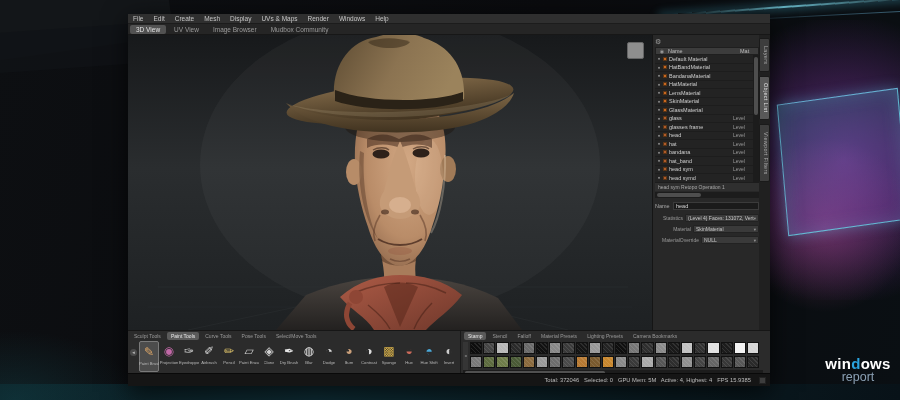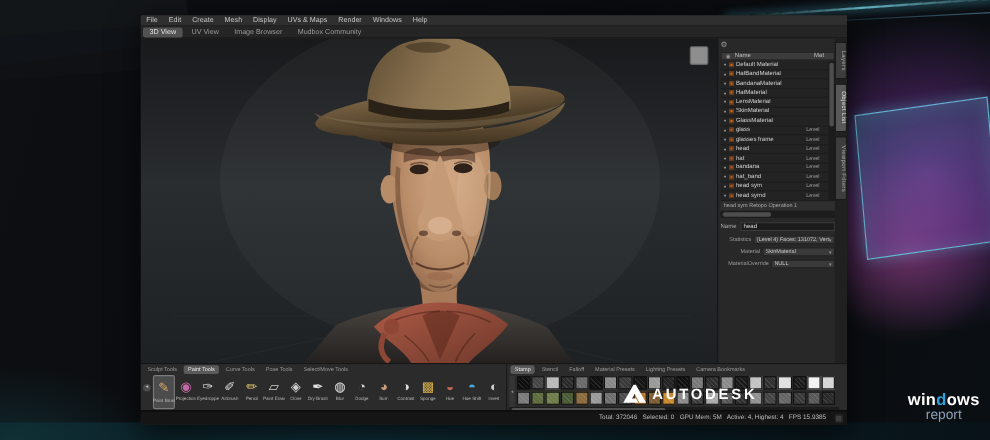--- a/index.html
+++ b/index.html
@@ -563,26 +563,20 @@
           <div class="sw" style="background-color: rgb(102, 102, 102);"></div>
           <div class="sw" style="background-color: rgb(56, 56, 56);"></div>
           <div class="sw" style="background-color: rgb(88, 88, 88);"></div>
           <div class="sw" style="background-color: rgb(42, 42, 42);"></div>
         </div>
       <div id="st-hscroll">
           <div id="st-hthumb"></div>
         </div>
     </div>
 
-    <div class="abs" id="adsk">
-      <svg viewBox="0 0 24 20">
-        <path d="M0.5 19 L10.8 0.8 H13.2 L23.5 19 H16.8 L12 10 L9.4 14.8 H13.4 L15.6 19 Z" fill="#ffffff"></path>
-      </svg>
-      <span class="brand">AUTODESK</span>
-    </div>
 
     <div class="abs" id="statusbar">
       <span id="status-text">Total: 372046   Selected: 0   GPU Mem: 5M   Active: 4, Highest: 4   FPS 15.9385</span>
       <div id="status-box"></div>
     </div>
 
   </div>
 </div>
 
 </body></html>

